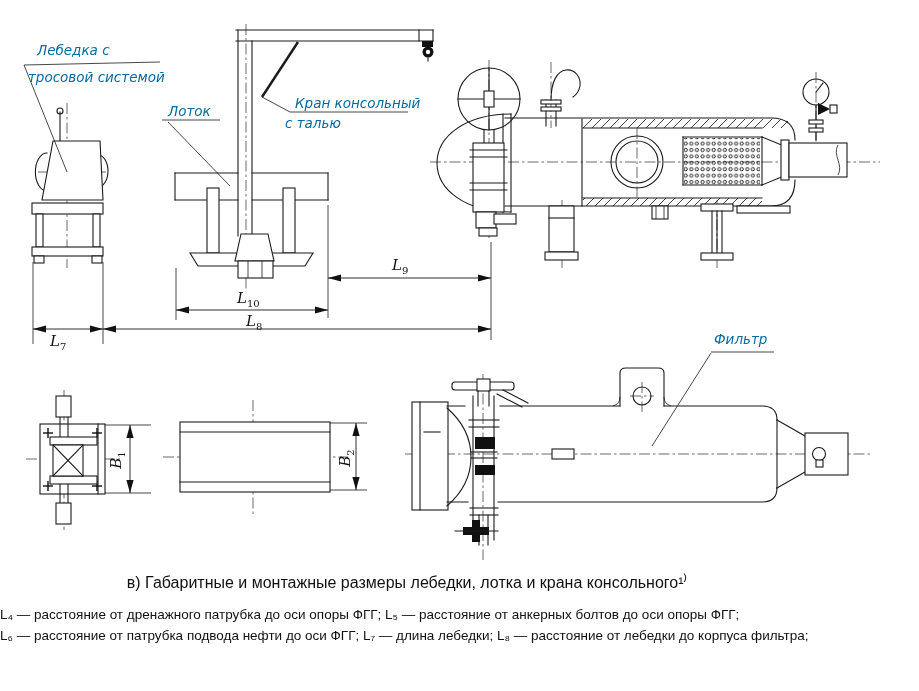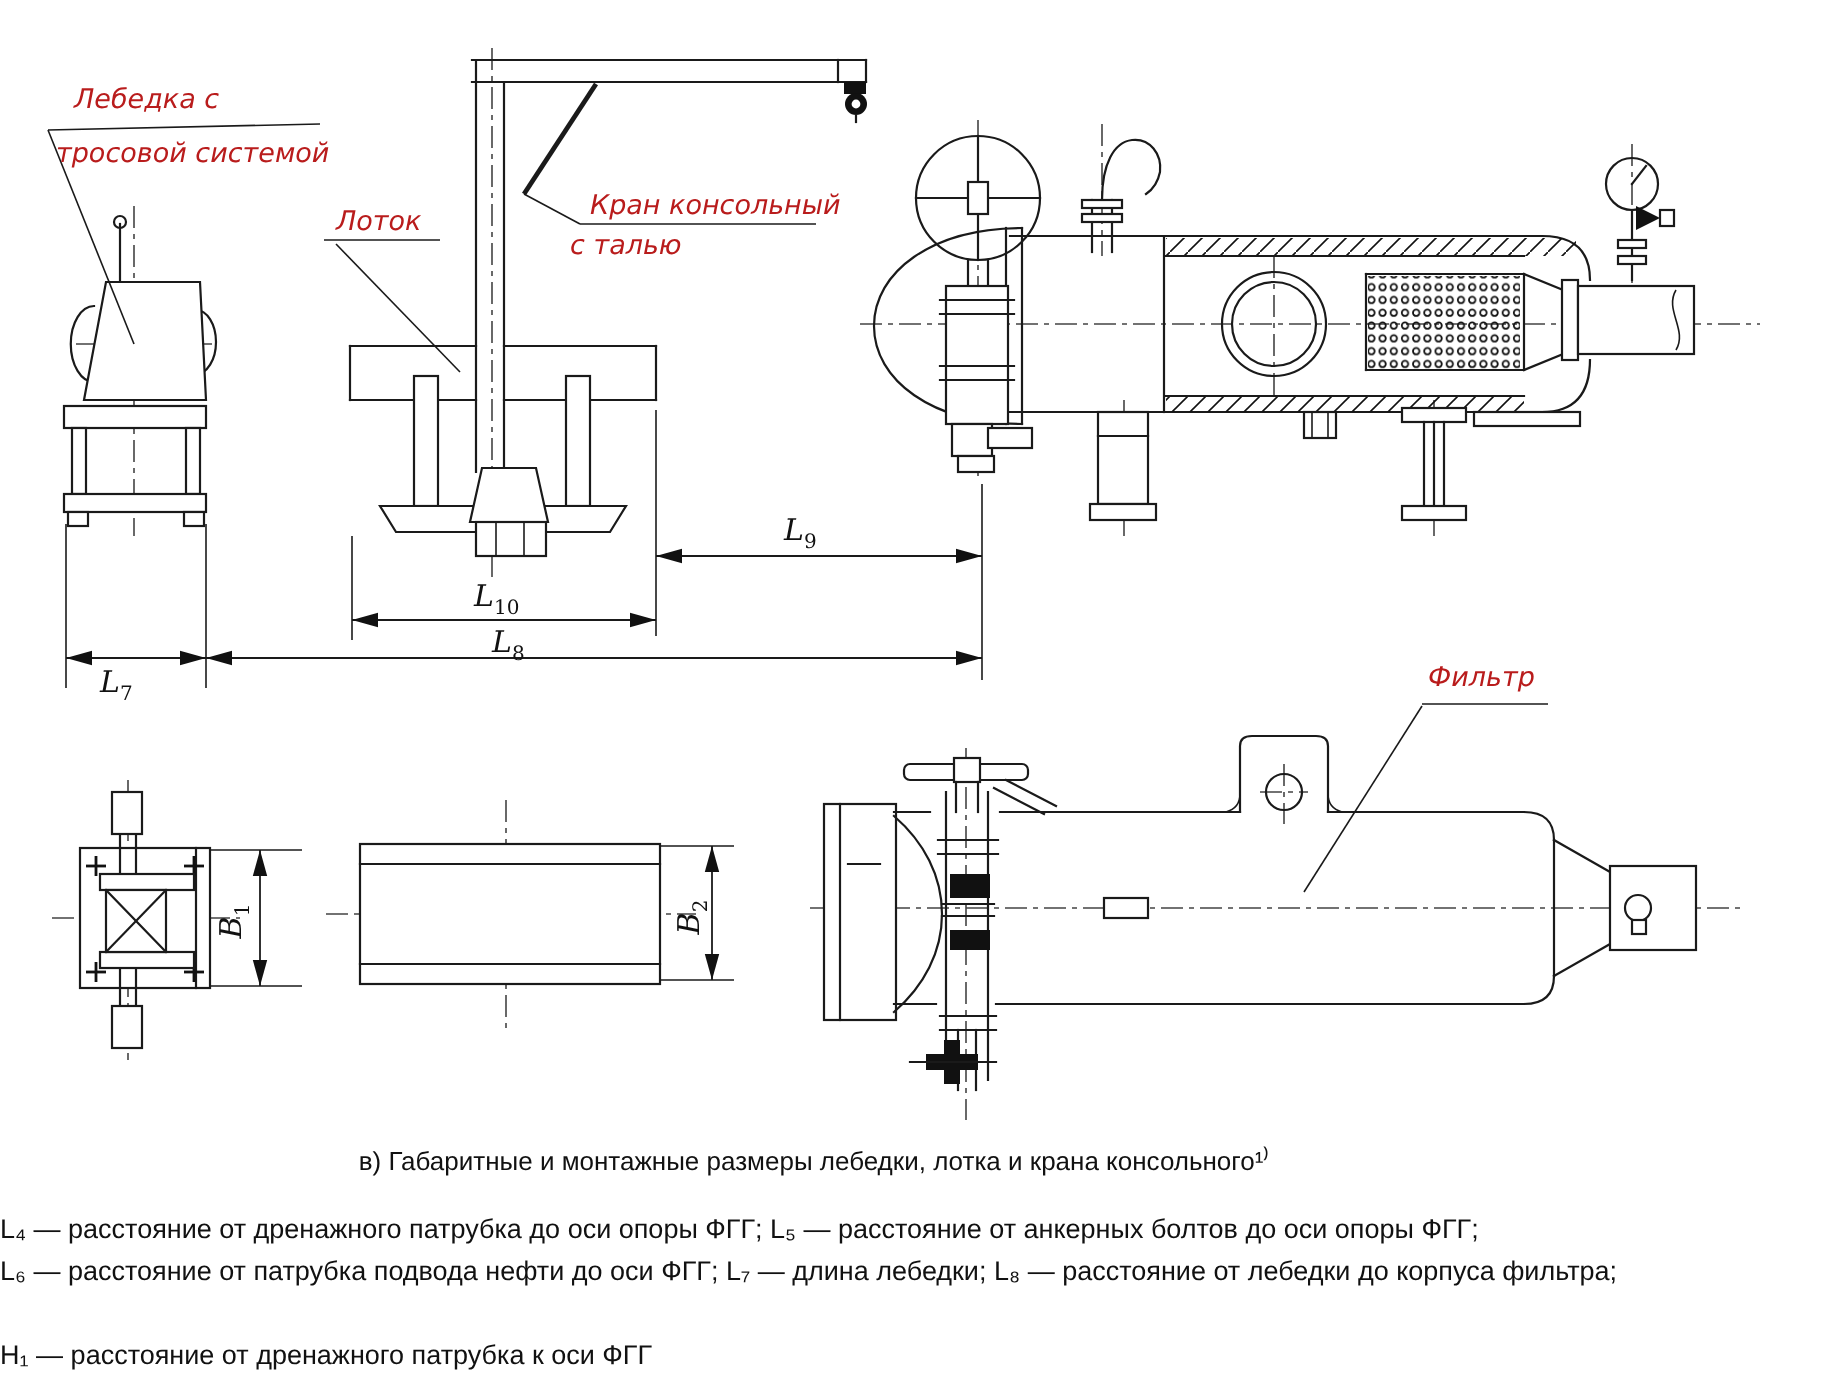--- a/index.html
+++ b/index.html
@@ -1,24 +1,24 @@
 <!DOCTYPE html>
 <html><head>
 <meta charset="utf-8">
 <style>
   html,body{margin:0;padding:0;background:#fff;}
   .canvas{position:relative;width:919px;height:691px;background:#fff;overflow:hidden;
           font-family:"Liberation Sans",sans-serif;color:#111;}
   .canvas svg{position:absolute;left:0;top:0;}
   .abs{position:absolute;white-space:nowrap;}
-  .callout{font:italic 13.5px "DejaVu Sans",sans-serif;color:#b91c1c;}
+  .callout{font:italic 13.5px "DejaVu Sans",sans-serif;color:#0369a1;}
   .dim{font:italic 15px "DejaVu Serif",serif;color:#111;}
   .dim sub{font-size:10px;font-style:normal;}
   .rot{transform:rotate(-90deg);transform-origin:50% 50%;text-align:center;}
-  .caption{width:814px;text-align:center;font-size:13px;color:#111;}
+  .caption{width:814px;text-align:center;font-size:16px;color:#111;}
   .legend-line{width:919px;font-size:13.5px;color:#111;}
   
   .ln{stroke:#1a1a1a;stroke-width:1.1;fill:none;stroke-linecap:square;}
   .th{stroke:#1a1a1a;stroke-width:2.4;fill:none;}
   .tn{stroke:#1a1a1a;stroke-width:0.8;fill:none;}
   .fw{fill:#fff;stroke:#1a1a1a;stroke-width:1.1;}
   .dk{fill:#111;stroke:none;}
   .cl{stroke:#444;stroke-width:0.8;fill:none;stroke-dasharray:11 3 2.5 3;}
   .dl{stroke:#1a1a1a;stroke-width:0.9;fill:none;}
 </style>
@@ -311,15 +311,14 @@
 <div class="abs dim" style="left:237px;top:289px"><i>L</i><sub>10</sub></div>
 <div class="abs dim" style="left:246px;top:312px"><i>L</i><sub>8</sub></div>
 <div class="abs dim" style="left:392px;top:256px"><i>L</i><sub>9</sub></div>
 <div class="abs dim rot" style="left:102px;top:450px;width:30px"><i>B</i><sub>1</sub></div>
 <div class="abs dim rot" style="left:331px;top:448px;width:30px"><i>B</i><sub>2</sub></div>
 
 <div class="abs caption" style="left:0;top:571px">в) Габаритные и монтажные размеры лебедки, лотка и крана консольного¹⁾</div>
 
 <div class="abs legend-line" style="left:0;top:607px">L₄ — расстояние от дренажного патрубка до оси опоры ФГГ; L₅ — расстояние от анкерных болтов до оси опоры ФГГ;</div>
 <div class="abs legend-line" style="left:0;top:628px">L₆ — расстояние от патрубка подвода нефти до оси ФГГ; L₇ — длина лебедки; L₈ — расстояние от лебедки до корпуса фильтра;</div>
-<div class="abs legend-line" style="left:0;top:670px">H₁ — расстояние от дренажного патрубка к оси ФГГ</div>
 
 </div>
 
 </body></html>

